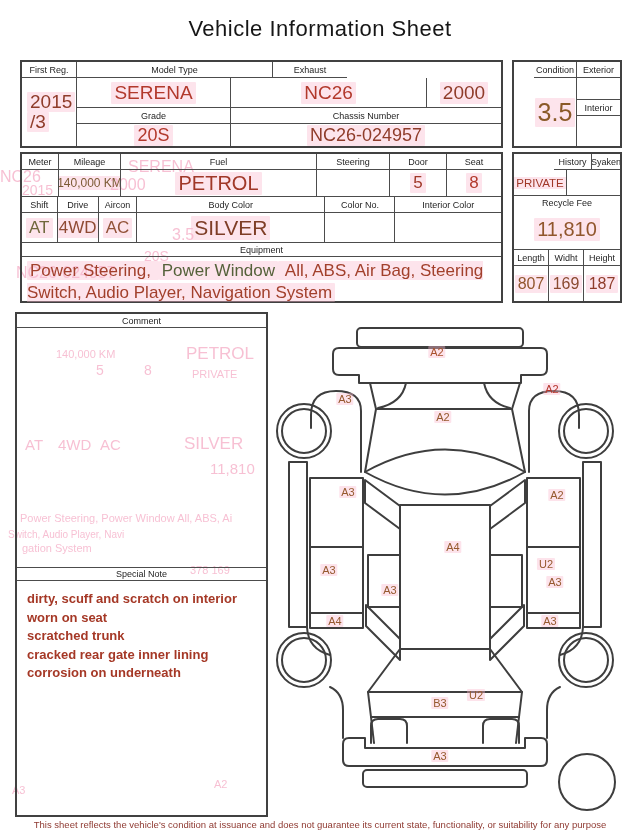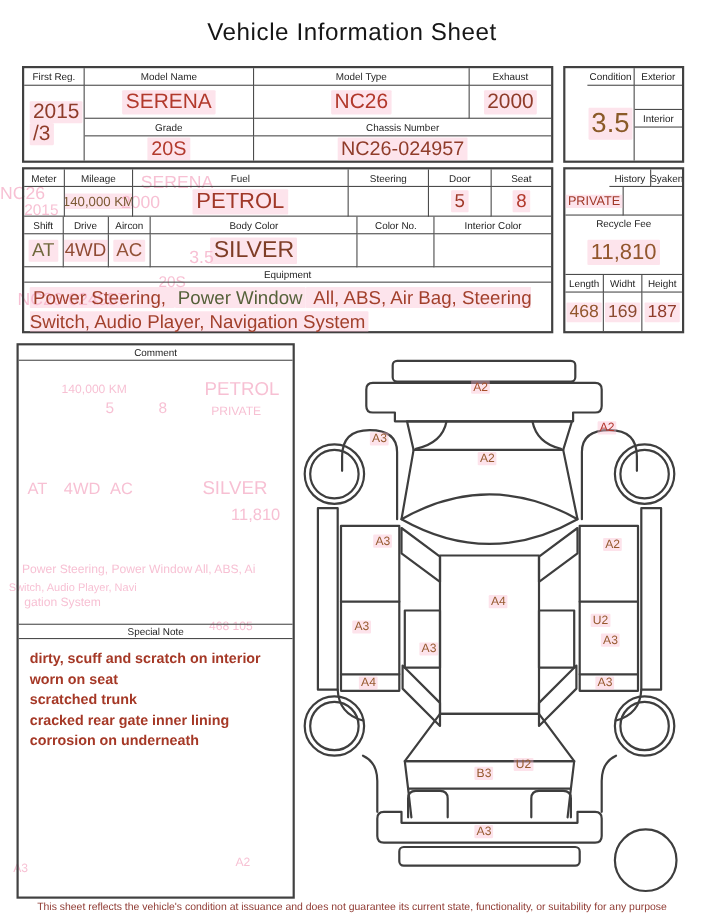--- a/index.html
+++ b/index.html
@@ -60,31 +60,30 @@
       <span class="ghost" style="left: 186px; top: 344px; font-size: 17px;">PETROL</span>
       <span class="ghost" style="left: 192px; top: 368px; font-size: 11px;">PRIVATE</span>
       <span class="ghost" style="left: 25px; top: 436px; font-size: 15px;">AT</span>
       <span class="ghost" style="left: 58px; top: 436px; font-size: 15px;">4WD</span>
       <span class="ghost" style="left: 100px; top: 436px; font-size: 15px;">AC</span>
       <span class="ghost" style="left: 184px; top: 434px; font-size: 17px;">SILVER</span>
       <span class="ghost" style="left: 210px; top: 460px; font-size: 15px;">11,810</span>
       <span class="ghost" style="left: 20px; top: 512px; font-size: 11px;">Power Steering, Power Window  All, ABS, Ai</span>
       <span class="ghost" style="left: 8px; top: 529px; font-size: 10px;">Switch, Audio Player, Navi</span>
       <span class="ghost" style="left: 22px; top: 542px; font-size: 11px;">gation System</span>
-      <span class="ghost" style="left: 190px; top: 564px; font-size: 11px;">468  105</span>
+      <span class="ghost" style="left: 190px; top: 564px; font-size: 11px;">378  169</span>
       <span class="ghost" style="left: 214px; top: 778px; font-size: 11px;">A2</span>
       <span class="ghost" style="left: 12px; top: 784px; font-size: 11px;">A3</span>
     </div>
 
   <div class="title">Vehicle Information Sheet</div>
 
   <div class="box" style="left:20px;top:60px;width:483px;height:88px;">
     <div class="row">
       <div class="c br bb hdr" style="width:55px;height:16px;">First Reg.</div>
-      <div class="c br bb hdr" style="width:154px;height:16px;">Model Name</div>
       <div class="c br bb hdr" style="width:196px;height:16px;">Model Type</div>
       <div class="c bb hdr" style="width:74px;height:16px;">Exhaust</div>
     </div>
     <div class="row">
       <div class="c br firstreg ink-maroon" style="width:55px;height:68px;">
         <span class="hl">2015</span>
         <span class="hl">/3</span>
       </div>
       <div style="width:424px;">
         <div class="row">
@@ -215,21 +214,21 @@
     <div class="c bb" style="width:106px;height:40px;font-size:20px;">
         <span class="hl v ink-brown">11,810</span>
       </div>
     <div class="row">
       <div class="c br bb hdr" style="width:35px;height:16px;">Length</div>
       <div class="c br bb hdr" style="width:35px;height:16px;">Widht</div>
       <div class="c bb hdr" style="width:36px;height:16px;">Height</div>
     </div>
     <div class="row">
       <div class="c br" style="width:35px;height:35px;font-size:16px;">
-          <span class="hl v ink-brown">468</span>
+          <span class="hl v ink-brown">807</span>
         </div>
       <div class="c br" style="width:35px;height:35px;font-size:16px;">
           <span class="hl v" style="color:#8a4a30;">169</span>
         </div>
       <div class="c" style="width:36px;height:35px;font-size:16px;">
           <span class="hl v ink-maroon">187</span>
         </div>
     </div>
   </div>
 

